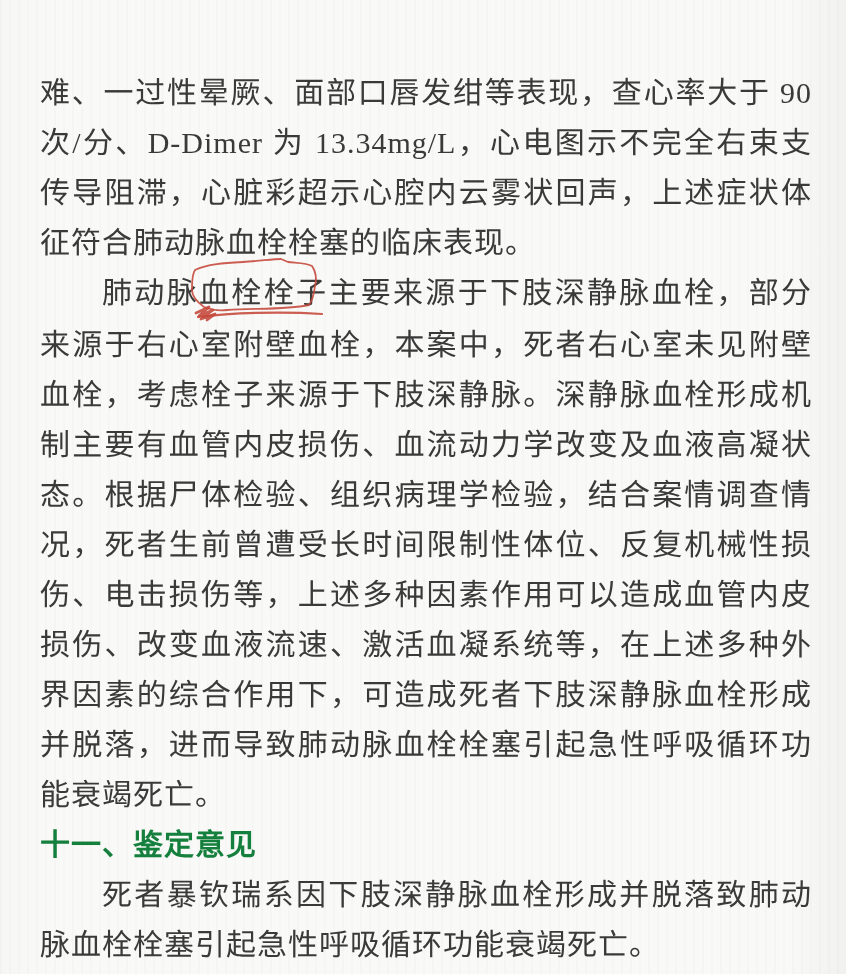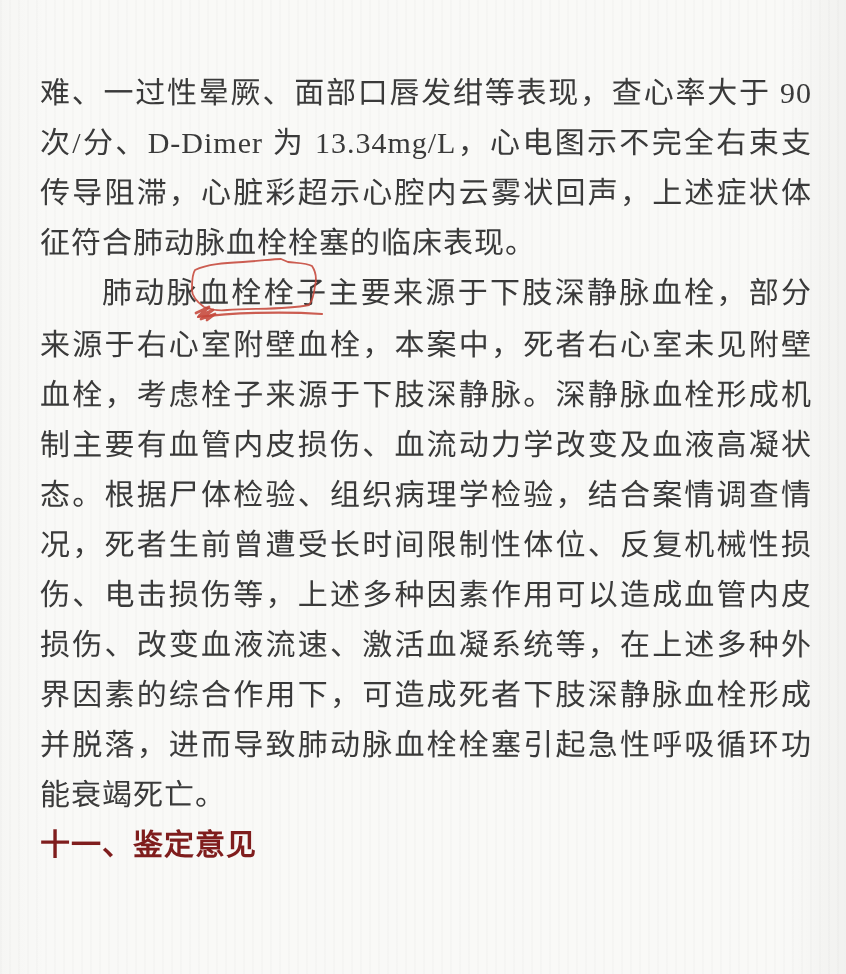--- a/index.html
+++ b/index.html
@@ -42,21 +42,21 @@
     text-justify: inter-character;
   }
   .indent { text-indent: 62px; }
   .heading {
     margin: 0;
     font-family: "Liberation Sans", "DejaVu Sans", sans-serif;
     font-weight: 700;
     font-size: 30px;
     line-height: 50px;
     letter-spacing: 1px;
-    color: #7f1d1d;
+    color: #15803d;
   }
   .circled-wrap {
     position: relative;
     white-space: nowrap;
     font-family: Liberation Mono, monospace;
   }
   .annot-svg {
     position: absolute;
     left: -14px;
     top: -20px;
@@ -81,15 +81,16 @@
     <p class="para">难、一过性晕厥、面部口唇发绀等表现，查心率大于 90 次/分、D-Dimer 为 13.34mg/L，心电图示不完全右束支传导阻滞，心脏彩超示心腔内云雾状回声，上述症状体征符合肺动脉血栓栓塞的临床表现。</p>
 
     <p class="para indent"><span>肺动脉</span><span class="circled-wrap"><svg class="annot-svg" viewBox="0 0 155 72" xmlns="http://www.w3.org/2000/svg">
             <path stroke-width="1.8" d="M 10 12 C 22 6, 40 5, 58 4 C 75 3, 88 1, 96 1 L 103 4 C 112 5, 122 5, 127 8 C 131 14, 132 20, 130 28 C 129 36, 128 42, 124 47 C 100 52, 70 50, 42 52 C 32 53, 24 51, 19 49 C 12 44, 6 38, 7 30 C 7 22, 8 15, 10 12 Z" stroke="#c5473a"></path>
             <path stroke-width="2.8" d="M 11 55 L 24 49 L 14 58 L 28 52 L 16 61 L 30 56 L 22 62" stroke="#c5473a"></path>
             <path stroke-width="2.2" d="M 13 59 C 45 55, 95 53, 137 56" stroke="#c5473a"></path>
           </svg><span>血栓栓子</span></span><span>主要来源于下肢深静脉血栓，部分来源于右心室附壁血栓，本案中，死者右心室未见附壁血栓，考虑栓子来源于下肢深静脉。深静脉血栓形成机制主要有血管内皮损伤、血流动力学改变及血液高凝状态。根据尸体检验、组织病理学检验，结合案情调查情况，死者生前曾遭受长时间限制性体位、反复机械性损伤、电击损伤等，上述多种因素作用可以造成血管内皮损伤、改变血液流速、激活血凝系统等，在上述多种外界因素的综合作用下，可造成死者下肢深静脉血栓形成并脱落，进而导致肺动脉血栓栓塞引起急性呼吸循环功能衰竭死亡。</span></p>
 
     <h2 class="heading">十一、鉴定意见</h2>
 
+    <p class="para indent">死者暴钦瑞系因下肢深静脉血栓形成并脱落致肺动脉血栓栓塞引起急性呼吸循环功能衰竭死亡。</p>
 
   </div>
 </div>
 
 </body></html>

